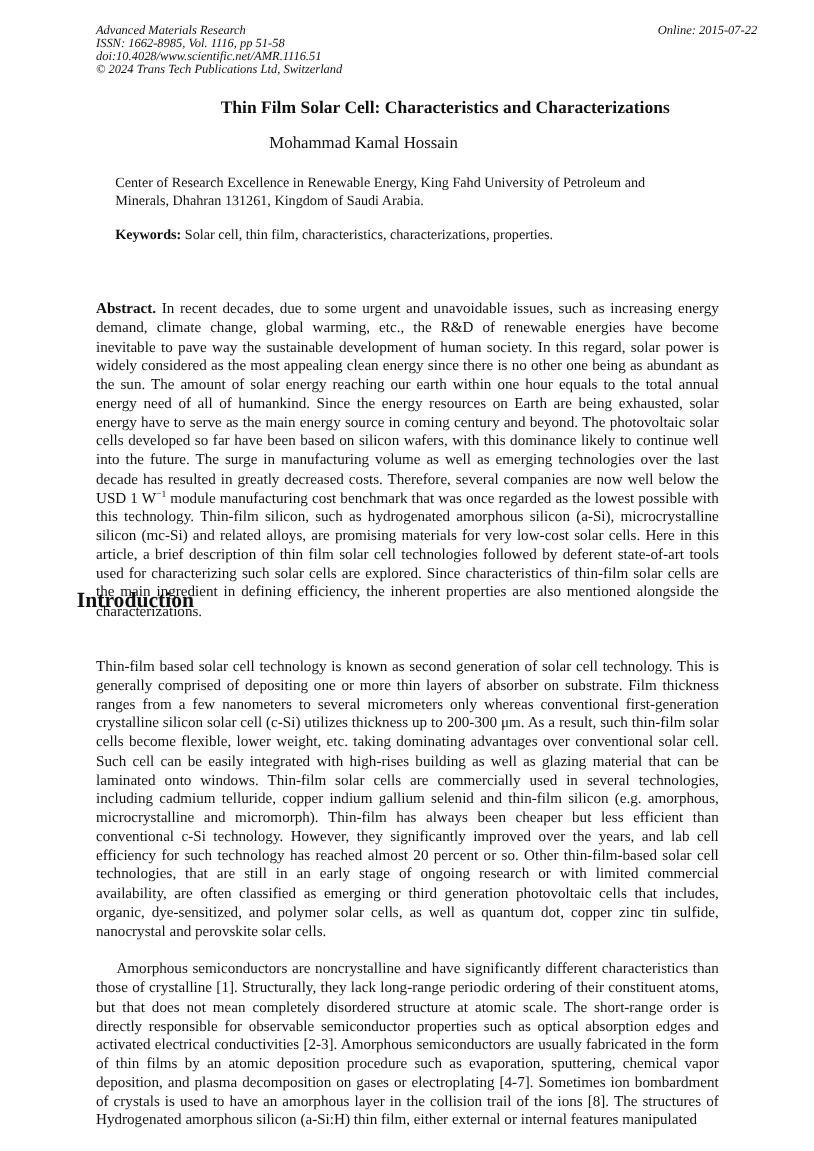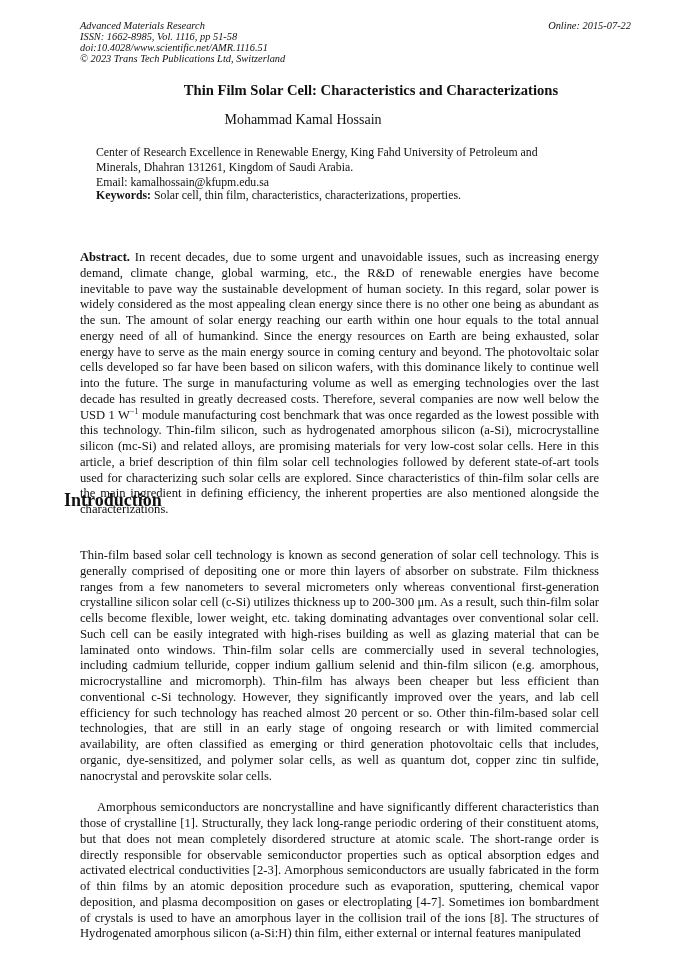--- a/index.html
+++ b/index.html
@@ -21,31 +21,30 @@
   p { margin: 16px; }
   sup { font-size: 8px; line-height: 0; }
 </style>
 </head>
 <body>
 
 <div class="header serif">
   <div>Advanced Materials Research</div>
   <div>ISSN: 1662-8985, Vol. 1116, pp 51-58</div>
   <div>doi:10.4028/www.scientific.net/AMR.1116.51</div>
-  <div>© 2023 Trans Tech Publications Ltd, Switzerland</div>
+  <div>© 2024 Trans Tech Publications Ltd, Switzerland</div>
   <div class="online">Online: 2015-07-22</div>
 </div>
 
 <div class="title sans">Thin Film Solar Cell: Characteristics and Characterizations</div>
 <div class="author sans">Mohammad Kamal Hossain</div>
 
 <div class="affil sans">
   <div>Center of Research Excellence in Renewable Energy, King Fahd University of Petroleum and</div>
   <div>Minerals, Dhahran 131261, Kingdom of Saudi Arabia.</div>
-  <div>Email: kamalhossain@kfupm.edu.sa</div>
 </div>
 
 <div class="keywords sans"><b>Keywords:</b><span> Solar cell, thin film, characteristics, characterizations, properties.</span></div>
 
 <div class="body-block abstract serif">
   <p><b>Abstract.</b><span> In recent decades, due to some urgent and unavoidable issues, such as increasing energy demand, climate change, global warming, etc., the R&amp;D of renewable energies have become inevitable to pave way the sustainable development of human society. In this regard, solar power is widely considered as the most appealing clean energy since there is no other one being as abundant as the sun. The amount of solar energy reaching our earth within one hour equals to the total annual energy need of all of humankind. Since the energy resources on Earth are being exhausted, solar energy have to serve as the main energy source in coming century and beyond. The photovoltaic solar cells developed so far have been based on silicon wafers, with this dominance likely to continue well into the future. The surge in manufacturing volume as well as emerging technologies over the last decade has resulted in greatly decreased costs. Therefore, several companies are now well below the USD 1 W</span><sup>−1</sup><span> module manufacturing cost benchmark that was once regarded as the lowest possible with this technology. Thin-film silicon, such as hydrogenated amorphous silicon (a-Si), microcrystalline silicon (mc-Si) and related alloys, are promising materials for very low-cost solar cells. Here in this article, a brief description of thin film solar cell technologies followed by deferent state-of-art tools used for characterizing such solar cells are explored. Since characteristics of thin-film solar cells are the main ingredient in defining efficiency, the inherent properties are also mentioned alongside the characterizations.</span></p>
 </div>
 
 <div class="intro-head serif">Introduction</div>
 

